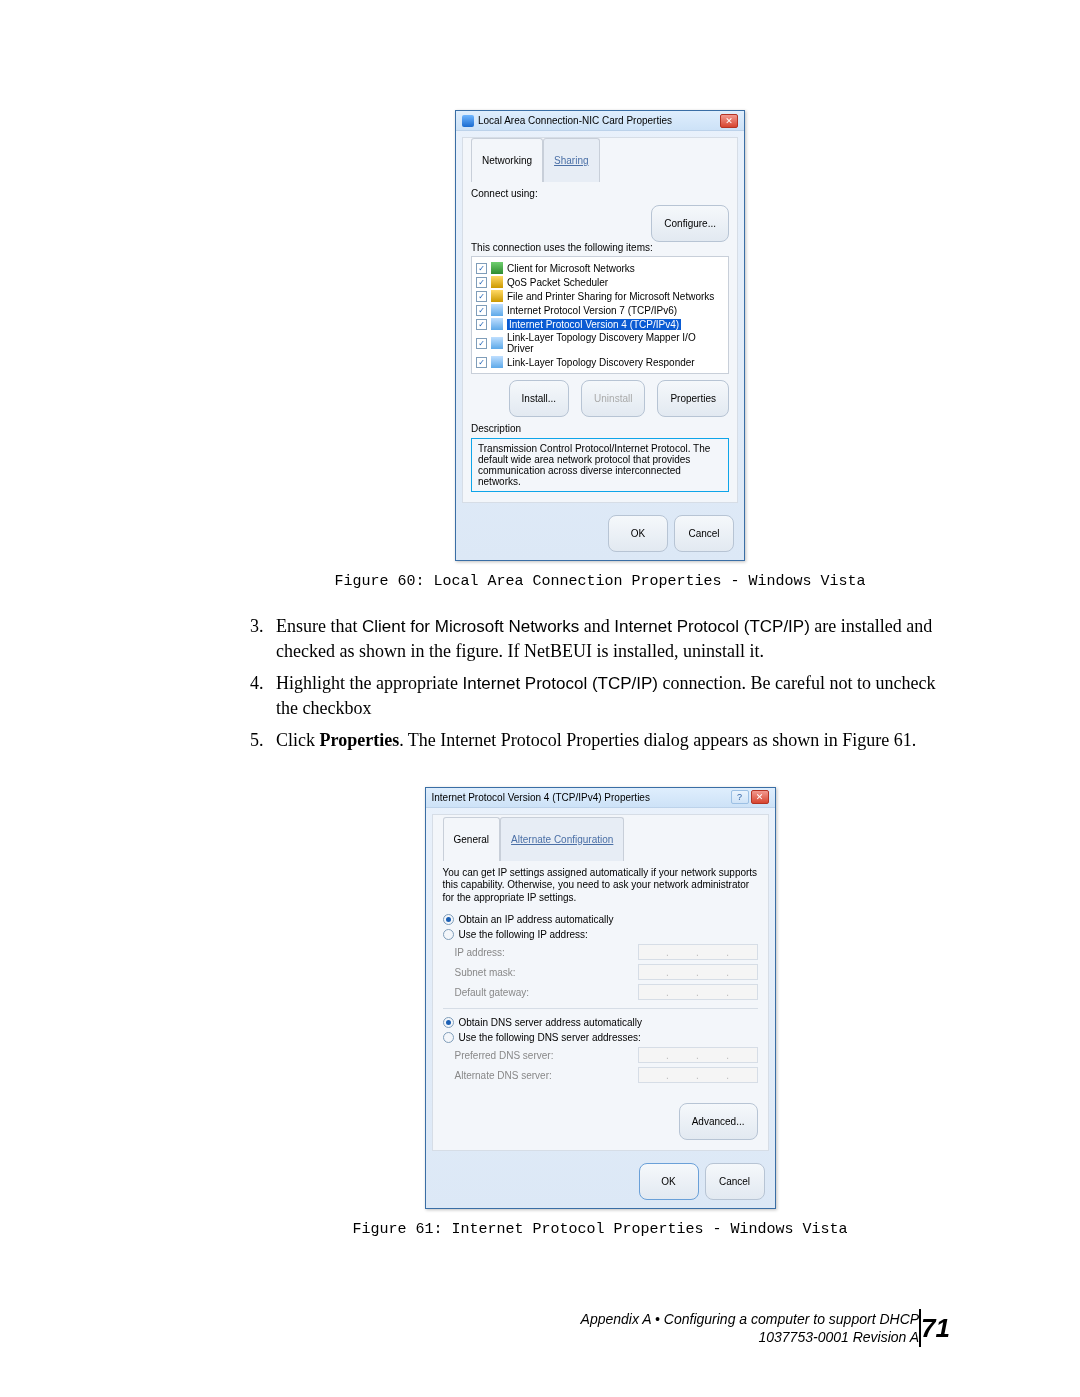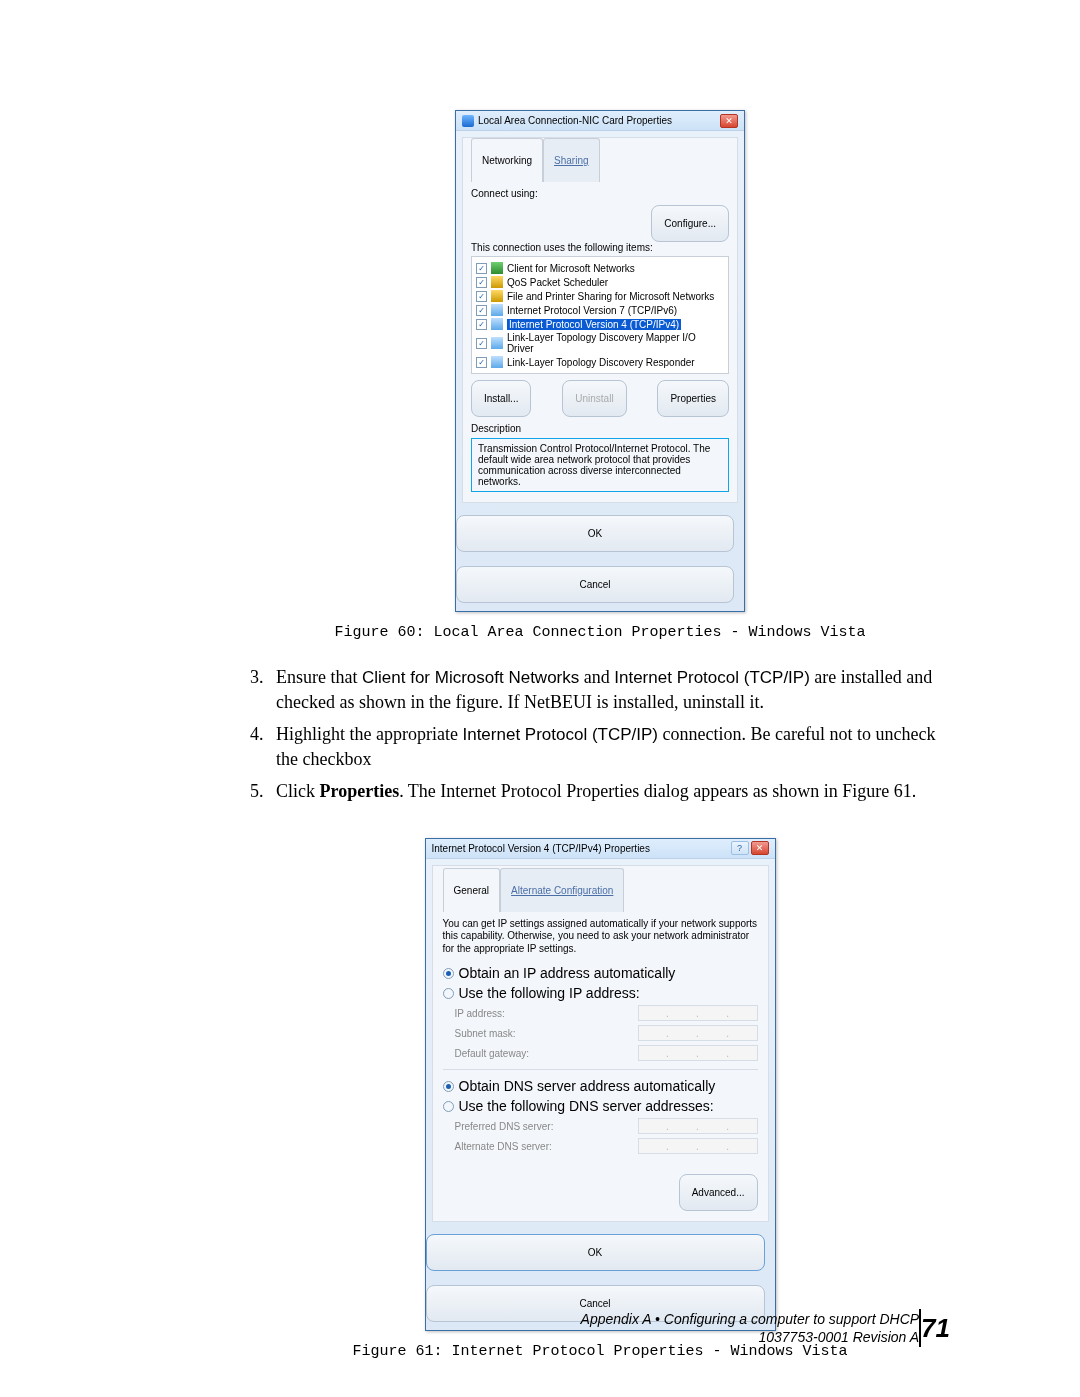--- a/index.html
+++ b/index.html
@@ -94,45 +94,45 @@
   }
   .mini-icon { width:12px; height:12px; display:inline-block; }
   .mi-nic { background:linear-gradient(#5cb85c,#2e7d32); border:1px solid #1b5e20; }
   .btn {
     display:inline-block; padding:12px 12px; font-size:10px;
     background:linear-gradient(#f5f8fb,#e2e9f1);
     border:1px solid #b7c4d4; border-radius:8px;
     min-width:60px; text-align:center;
   }
   .btn-row { display:flex; justify-content:flex-end; gap:6px; margin-top:6px; }
-  .btn-row3 { display:flex; justify-content:space-between; gap:12px; margin-top:6px; }
+  .btn-row3 { display:flex; justify-content:flex-end; gap:12px; margin-top:6px; }
   .listbox {
     border:1px solid #c8cfd9; background:#fff; padding:4px;
     font-size:10px;
   }
   .li-row { display:flex; align-items:center; gap:4px; padding:1px 0; }
   .cb {
     width:11px; height:11px; border:1px solid #7f9db9; background:#fff;
     display:inline-flex; align-items:center; justify-content:center;
     font-size:8px; color:#1a5fb4;
   }
   .ico-g { width:12px; height:12px; background:linear-gradient(#6fcf6f,#2e8b2e); }
   .ico-y { width:12px; height:12px; background:linear-gradient(#ffd966,#cc9900); }
   .ico-n { width:12px; height:12px; background:linear-gradient(#bfdfff,#5da9e9); }
   .sel { background:#0a5bd3; color:#fff; padding:0 2px; }
   .desc-box {
     border:1px solid #0ea5e9; background:#f3f6fa;
     padding:4px 6px; font-size:10px; margin-top:4px;
   }
-  .ok-row { display:flex; justify-content:flex-end; gap:14px; padding:6px 10px 8px 0;flex-direction:column; }
+  .ok-row { display:flex; justify-content:flex-end; gap:6px; padding:6px 10px 8px 0; }
 
   
   .d2 .dlg-body { padding:8px 10px 10px 10px; }
   .note { font-size:10px; margin:6px 0 10px 0; line-height:1.25; }
-  .radio-row { display:flex; align-items:center; gap:5px; font-size:14px; margin:4px 0; }
+  .radio-row { display:flex; align-items:center; gap:5px; font-size:10px; margin:4px 0; }
   .radio {
     width:11px; height:11px; border-radius:50%; border:1px solid #7f9db9;
     display:inline-flex; align-items:center; justify-content:center;
   }
   .radio.on::after {
     content:""; width:5px; height:5px; background:#1a5fb4; border-radius:50%;
   }
   .field-row {
     display:flex; align-items:center; justify-content:space-between;
     font-size:10px; color:#888; margin:4px 0 4px 12px;

